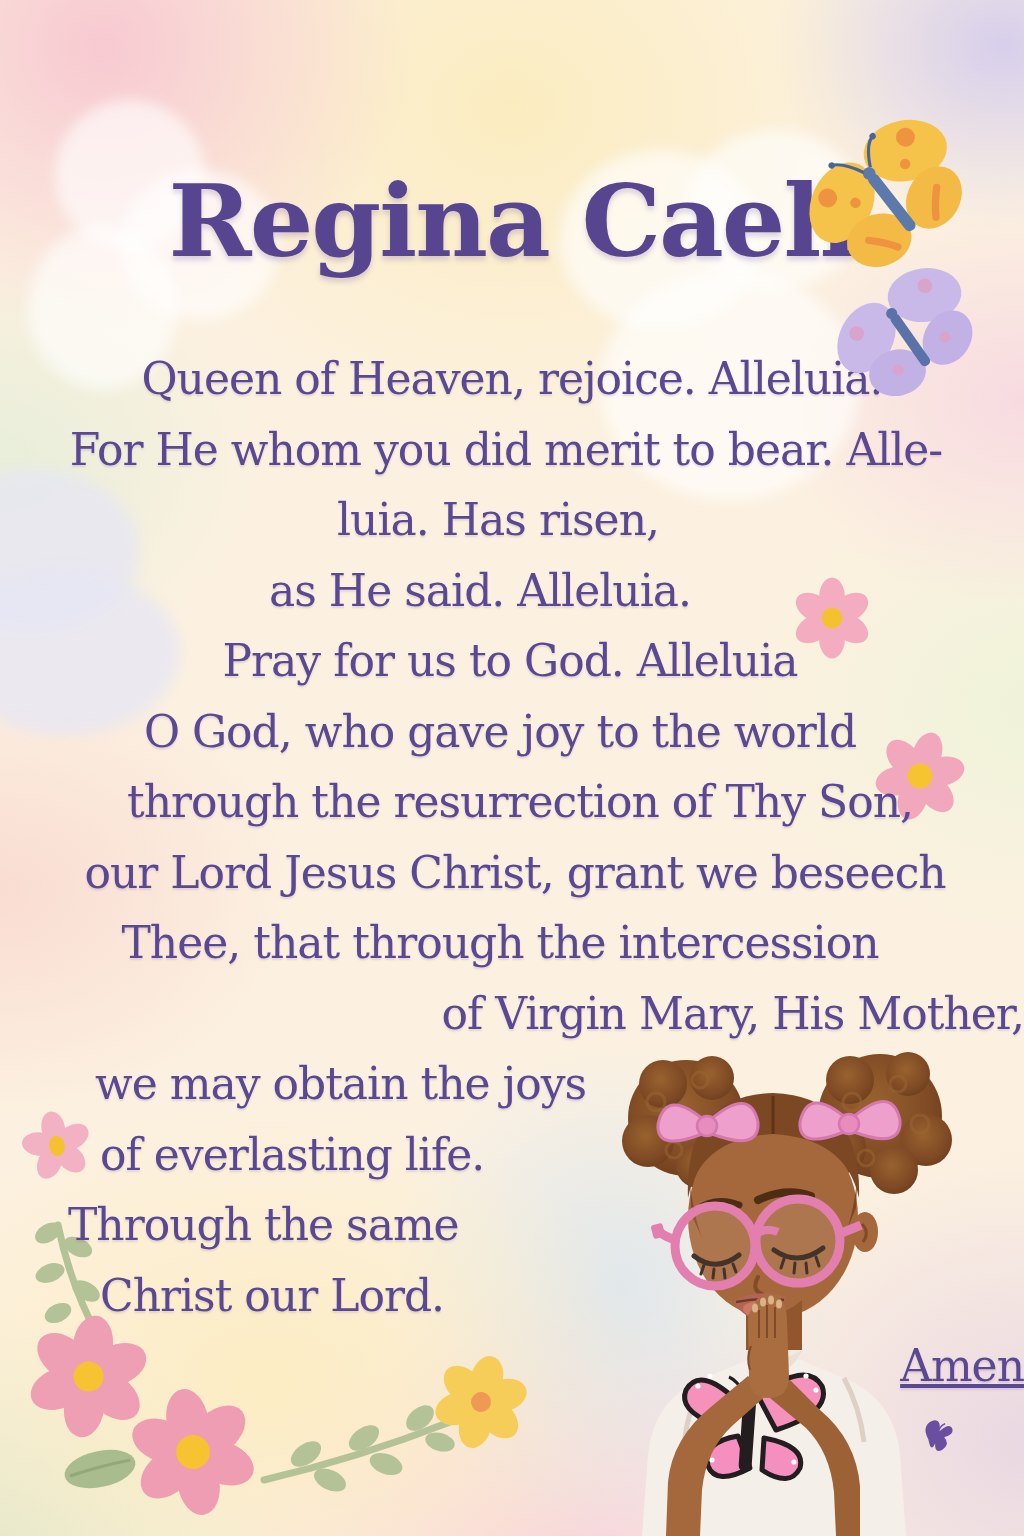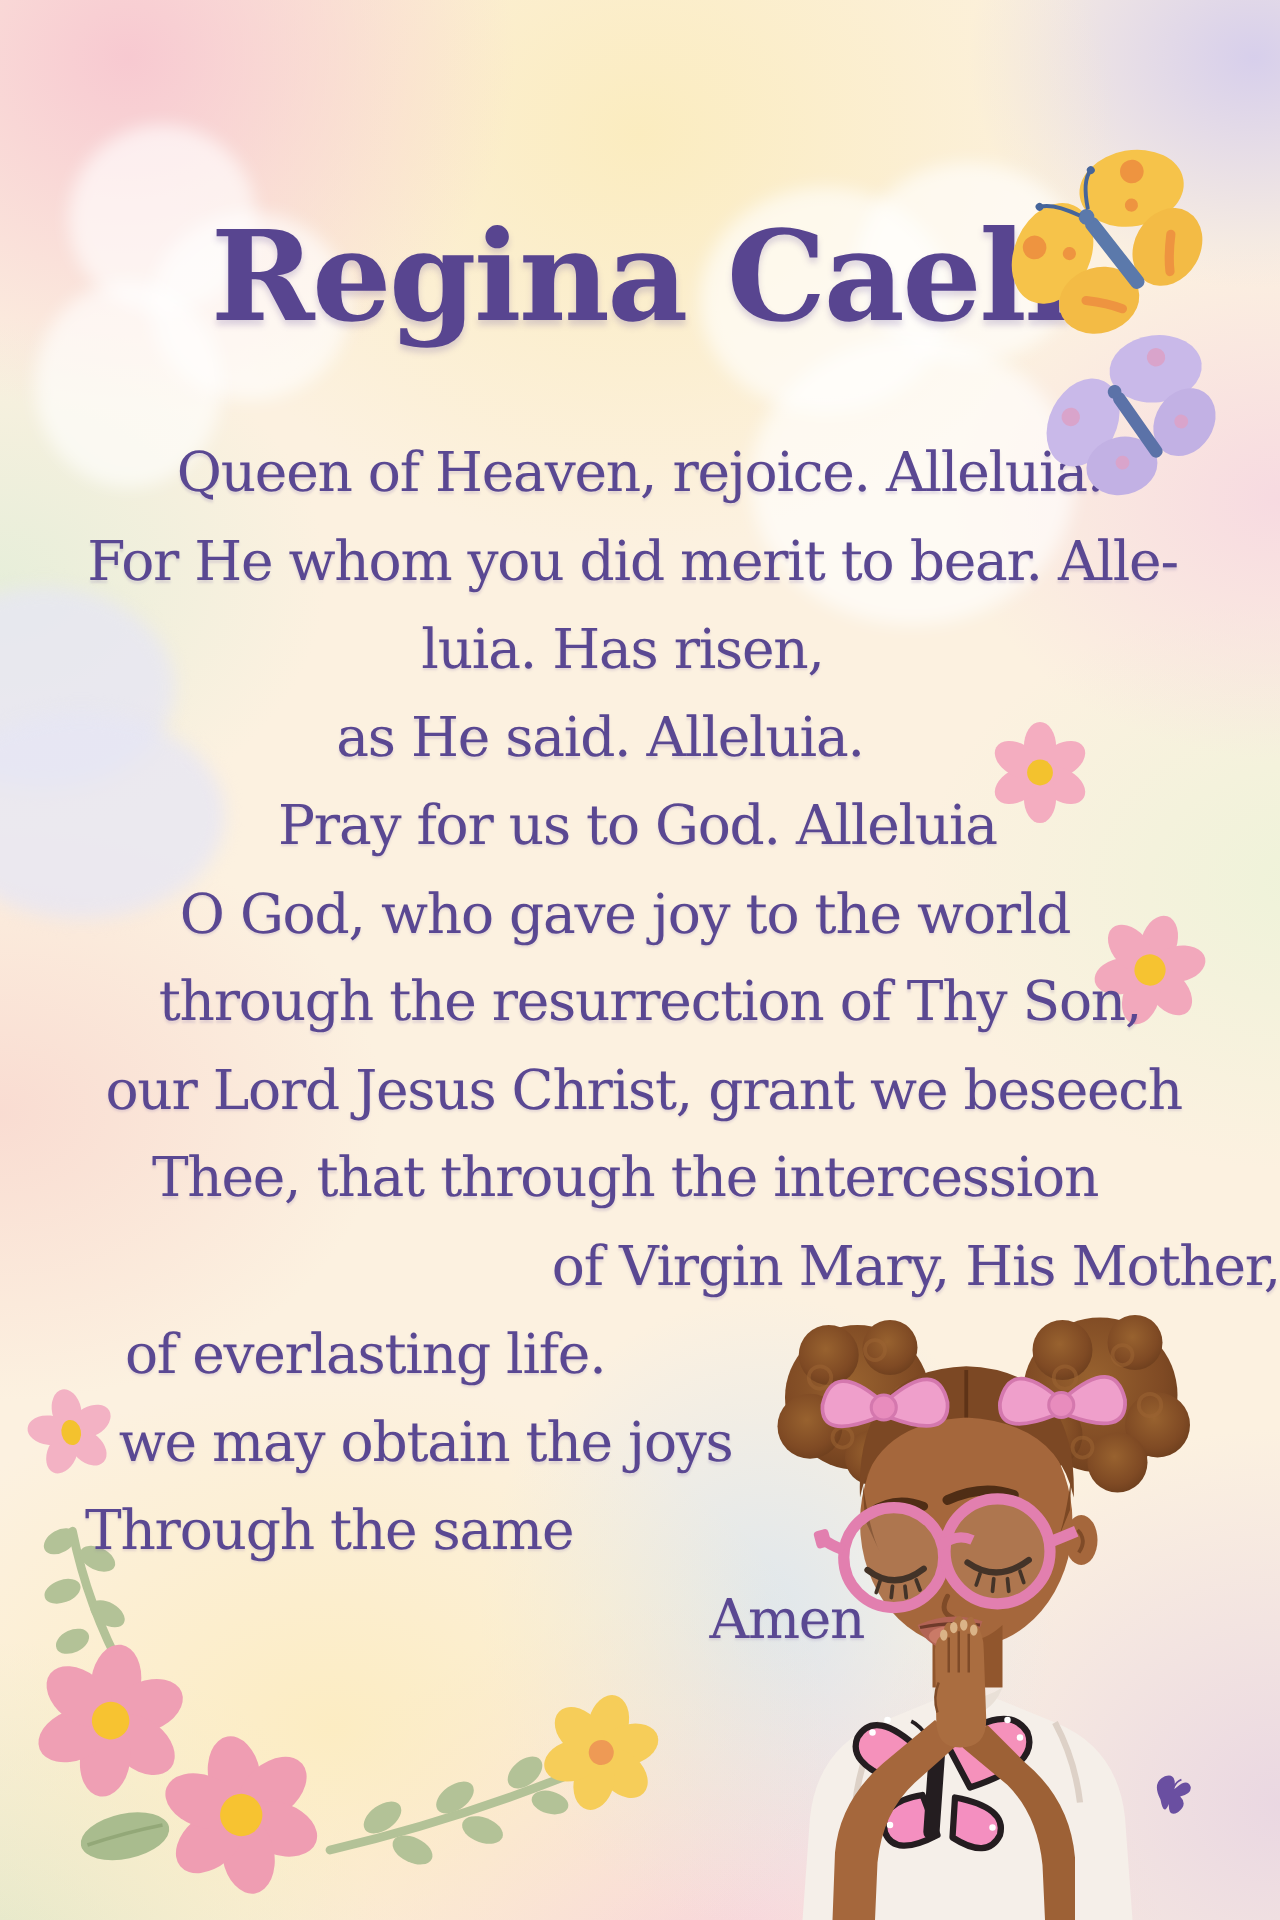--- a/index.html
+++ b/index.html
@@ -56,24 +56,25 @@
       <div class="line" style="text-align: center; transform: translateX(0px);">Queen of Heaven, rejoice. Alleluia.</div>
       <div class="line" style="text-align: center; transform: translateX(-6px);">For He whom you did merit to bear. Alle-</div>
       <div class="line" style="text-align: center; transform: translateX(-14px);">luia. Has risen,</div>
       <div class="line" style="text-align: center; transform: translateX(-32px);">as He said. Alleluia.</div>
       <div class="line" style="text-align: center; transform: translateX(-2px);">Pray for us to God. Alleluia</div>
       <div class="line" style="text-align: center; transform: translateX(-12px);">O God, who gave joy to the world</div>
       <div class="line" style="text-align: center; transform: translateX(8px);">through the resurrection of Thy Son,</div>
       <div class="line" style="text-align: center; transform: translateX(3px);">our Lord Jesus Christ, grant we beseech</div>
       <div class="line" style="text-align: center; transform: translateX(-12px);">Thee, that through the intercession</div>
       <div class="line" style="text-align: right; padding-left: 95px;">of Virgin Mary, His Mother,</div>
+      <div class="line" style="text-align: left; padding-left: 95px;">we may obtain the joys</div>
       <div class="line" style="text-align: left; padding-left: 100px;">of everlasting life.</div>
-      <div class="line" style="text-align: left; padding-left: 95px;">we may obtain the joys</div>
       <div class="line" style="text-align: left; padding-left: 68px;">Through the same</div>
-      <div class="line" style="text-align: center; padding-left: 235px;">Amen</div>
+      <div class="line" style="text-align: left; padding-left: 100px;">Christ our Lord.</div>
+      <div class="line" style="text-align: right; padding-left: 235px; text-decoration: underline;">Amen</div>
     </div>
 
   <svg class="deco" viewBox="0 0 160 160" style="left:805px;top:112px;width:168px;height:172px;transform:rotate(-38deg);z-index:5;">
     <ellipse cx="42" cy="56" rx="40" ry="29" fill="#f6c34a" transform="rotate(-28 42 56)"></ellipse>
     <ellipse cx="120" cy="54" rx="40" ry="29" fill="#f6c34a" transform="rotate(28 120 54)"></ellipse>
     <ellipse cx="48" cy="106" rx="31" ry="25" fill="#f3bb45" transform="rotate(22 48 106)"></ellipse>
     <ellipse cx="114" cy="106" rx="31" ry="25" fill="#f3bb45" transform="rotate(-22 114 106)"></ellipse>
     <circle cx="34" cy="44" r="9" fill="#ee9440"></circle>
       <circle cx="52" cy="64" r="5" fill="#ee9440"></circle>
     <circle cx="128" cy="44" r="9" fill="#ee9440"></circle>

